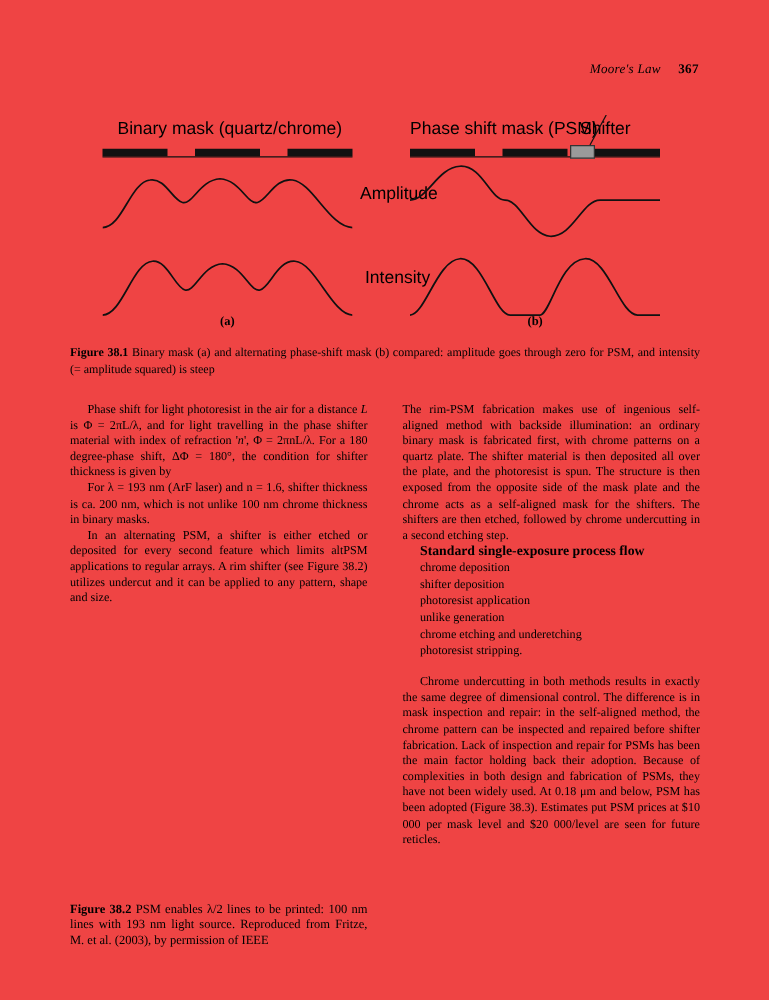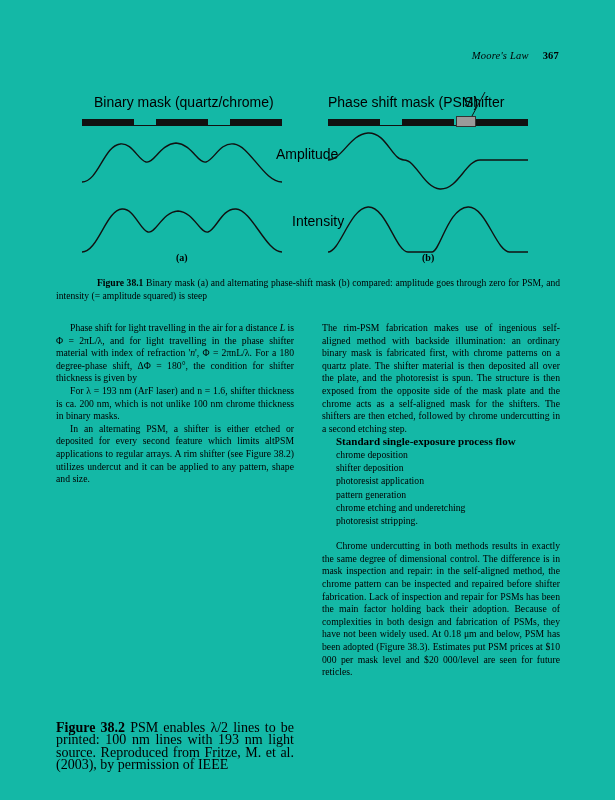--- a/index.html
+++ b/index.html
@@ -4,21 +4,21 @@
 <style>
   html, body {
     margin: 0;
     padding: 0;
     background: #ffffff;
   }
   .page {
     position: relative;
     width: 615px;
     height: 800px;
-    background: #14b8a6;
+    background: #ef4444;
     font-family: "Liberation Serif", serif;
     color: #000000;
     overflow: hidden;
     text-decoration: underline;
   }
 
   
   .runhead {
     position: absolute;
     top: 50px;
@@ -82,21 +82,21 @@
   
   .fig1cap {
     position: absolute;
     left: 56px;
     top: 276px;
     width: 504px;
     font-size: 9.6px;
     line-height: 13px;
     text-align: justify;
   }
-  .fig1cap b { font-weight: bold; margin-left: 41px; }
+  .fig1cap b { font-weight: bold; }
 
   
   .col {
     position: absolute;
     width: 238px;
     font-size: 9.7px;
     line-height: 12.6px;
     text-align: justify;
     hyphens: auto;
   }
@@ -191,21 +191,21 @@
     font-family: "Liberation Sans", sans-serif;
     font-size: 5.5px;
     letter-spacing: 0.3px;
   }
 
   .fig2cap {
     position: absolute;
     left: 56px;
     top: 722px;
     width: 238px;
-    font-size: 14px;
+    font-size: 10px;
     line-height: 12.4px;
     text-align: justify;
   }
   .fig2cap b { font-weight: bold; }
 
   svg { display: block; }
 </style>
 </head>
 <body>
 
@@ -232,21 +232,21 @@
       <div class="mask-line" style="left:0px; width:200px;"></div>
       <div class="mask-bar" style="left:0px; width:52px;"></div>
       <div class="mask-bar" style="left:74px; width:52px;"></div>
       <div class="mask-bar" style="left:148px; width:52px;"></div>
       <div class="shifter-box" style="left:128px; width:18px;"></div>
       <svg style="position:absolute; left:140px; top:-24px;" width="20" height="26">
         <line x1="17" y1="0" x2="4" y2="24" stroke="#111" stroke-width="1"></line>
       </svg>
     </div>
 
-    <div class="lbl" style="left:220px; top:62px;">Amplitude</div>
+    <div class="lbl" style="left:232px; top:62px;">Amplitude</div>
 
     <div class="lbl" style="left:236px; top:129px;">Intensity</div>
 
     <svg style="position:absolute; left:26px; top:54px;" width="200" height="46">
       <path d="M0,44 C16,44 22,8 38,6 C50,4 56,22 64,24 C72,26 78,6 94,5
                C110,6 116,26 124,24 C132,22 138,4 152,6 C168,8 182,44 200,44" fill="none" stroke="#111" stroke-width="1.4"></path>
     </svg>
 
     <svg style="position:absolute; left:272px; top:46px;" width="200" height="62">
       <path d="M0,30 C14,30 22,4 40,3 C58,2 64,30 76,30 C88,30 96,58 112,59
@@ -266,36 +266,36 @@
     <div class="panel-letter" style="left:120px; top:168px;">(a)</div>
     <div class="panel-letter" style="left:366px; top:168px;">(b)</div>
   </div>
 
   <div class="fig1cap">
     <b>Figure 38.1</b>
     <span>Binary mask (a) and alternating phase-shift mask (b) compared: amplitude goes through zero for PSM, and intensity (= amplitude squared) is steep</span>
   </div>
 
   <div class="col col-left">
-    <p><span>Phase shift for light travelling in the air for a distance </span><span class="ital">L</span><span> is Φ = 2πL/λ, and for light travelling in the phase shifter material with index of refraction '</span><span class="ital">n</span><span>', Φ = 2πnL/λ. For a 180 degree-phase shift, ΔΦ = 180°, the condition for shifter thickness is given by</span></p>
+    <p><span>Phase shift for light photoresist in the air for a distance </span><span class="ital">L</span><span> is Φ = 2πL/λ, and for light travelling in the phase shifter material with index of refraction '</span><span class="ital">n</span><span>', Φ = 2πnL/λ. For a 180 degree-phase shift, ΔΦ = 180°, the condition for shifter thickness is given by</span></p>
 
 
     <p>For λ = 193 nm (ArF laser) and n = 1.6, shifter thickness is ca. 200 nm, which is not unlike 100 nm chrome thickness in binary masks.</p>
     <p>In an alternating PSM, a shifter is either etched or deposited for every second feature which limits altPSM applications to regular arrays. A rim shifter (see Figure 38.2) utilizes undercut and it can be applied to any pattern, shape and size.</p>
   </div>
 
   <div class="col col-right">
     <p class="noindent">The rim-PSM fabrication makes use of ingenious self-aligned method with backside illumination: an ordinary binary mask is fabricated first, with chrome patterns on a quartz plate. The shifter material is then deposited all over the plate, and the photoresist is spun. The structure is then exposed from the opposite side of the mask plate and the chrome acts as a self-aligned mask for the shifters. The shifters are then etched, followed by chrome undercutting in a second etching step.</p>
 
     <p class="sec-head">Standard single-exposure process flow</p>
 
     <p class="proclist">chrome deposition</p>
     <p class="proclist">shifter deposition</p>
     <p class="proclist">photoresist application</p>
-    <p class="proclist">pattern generation</p>
+    <p class="proclist">unlike generation</p>
     <p class="proclist">chrome etching and underetching</p>
     <p class="proclist">photoresist stripping.</p>
 
     <p style="margin-top:13px;">Chrome undercutting in both methods results in exactly the same degree of dimensional control. The difference is in mask inspection and repair: in the self-aligned method, the chrome pattern can be inspected and repaired before shifter fabrication. Lack of inspection and repair for PSMs has been the main factor holding back their adoption. Because of complexities in both design and fabrication of PSMs, they have not been widely used. At 0.18 μm and below, PSM has been adopted (Figure 38.3). Estimates put PSM prices at $10 000 per mask level and $20 000/level are seen for future reticles.</p>
   </div>
 
 
   <div class="fig2cap">
     <b>Figure 38.2</b>
     <span>PSM enables λ/2 lines to be printed: 100 nm lines with 193 nm light source. Reproduced from Fritze, M. et al. (2003), by permission of IEEE</span>

